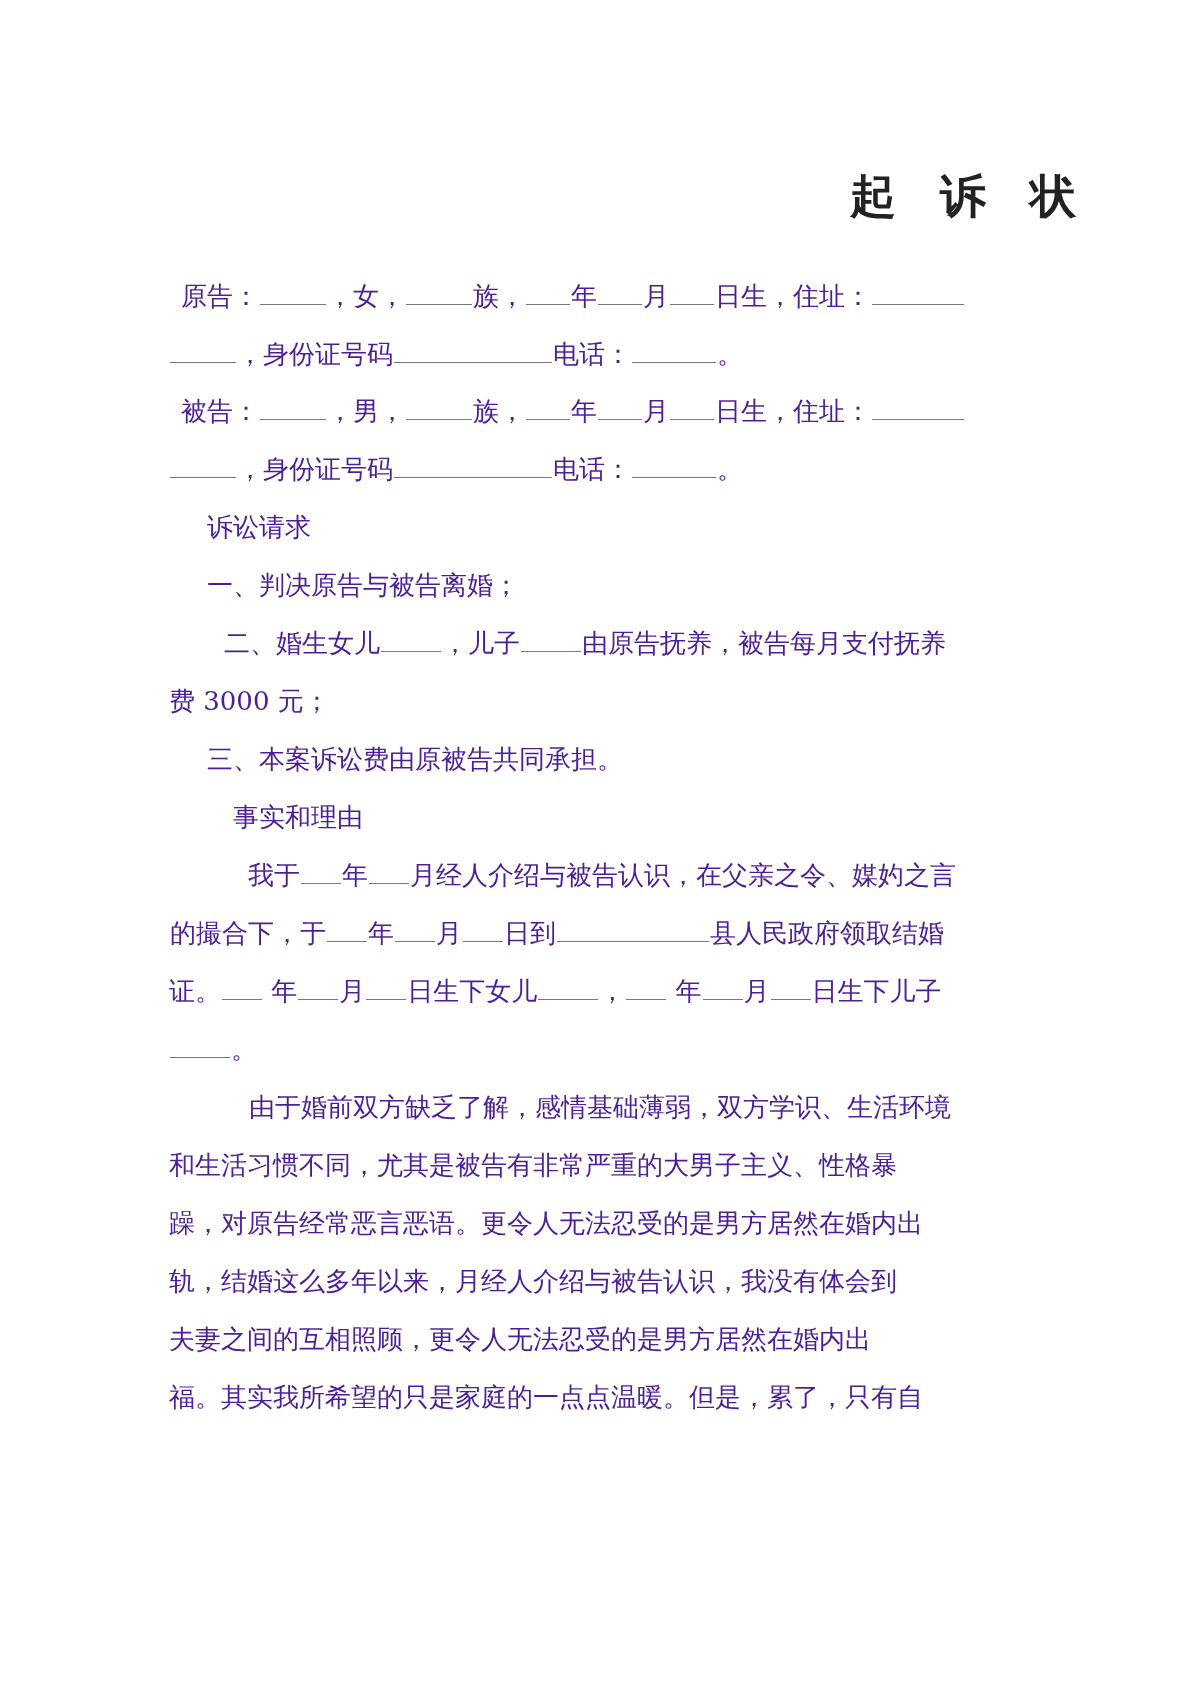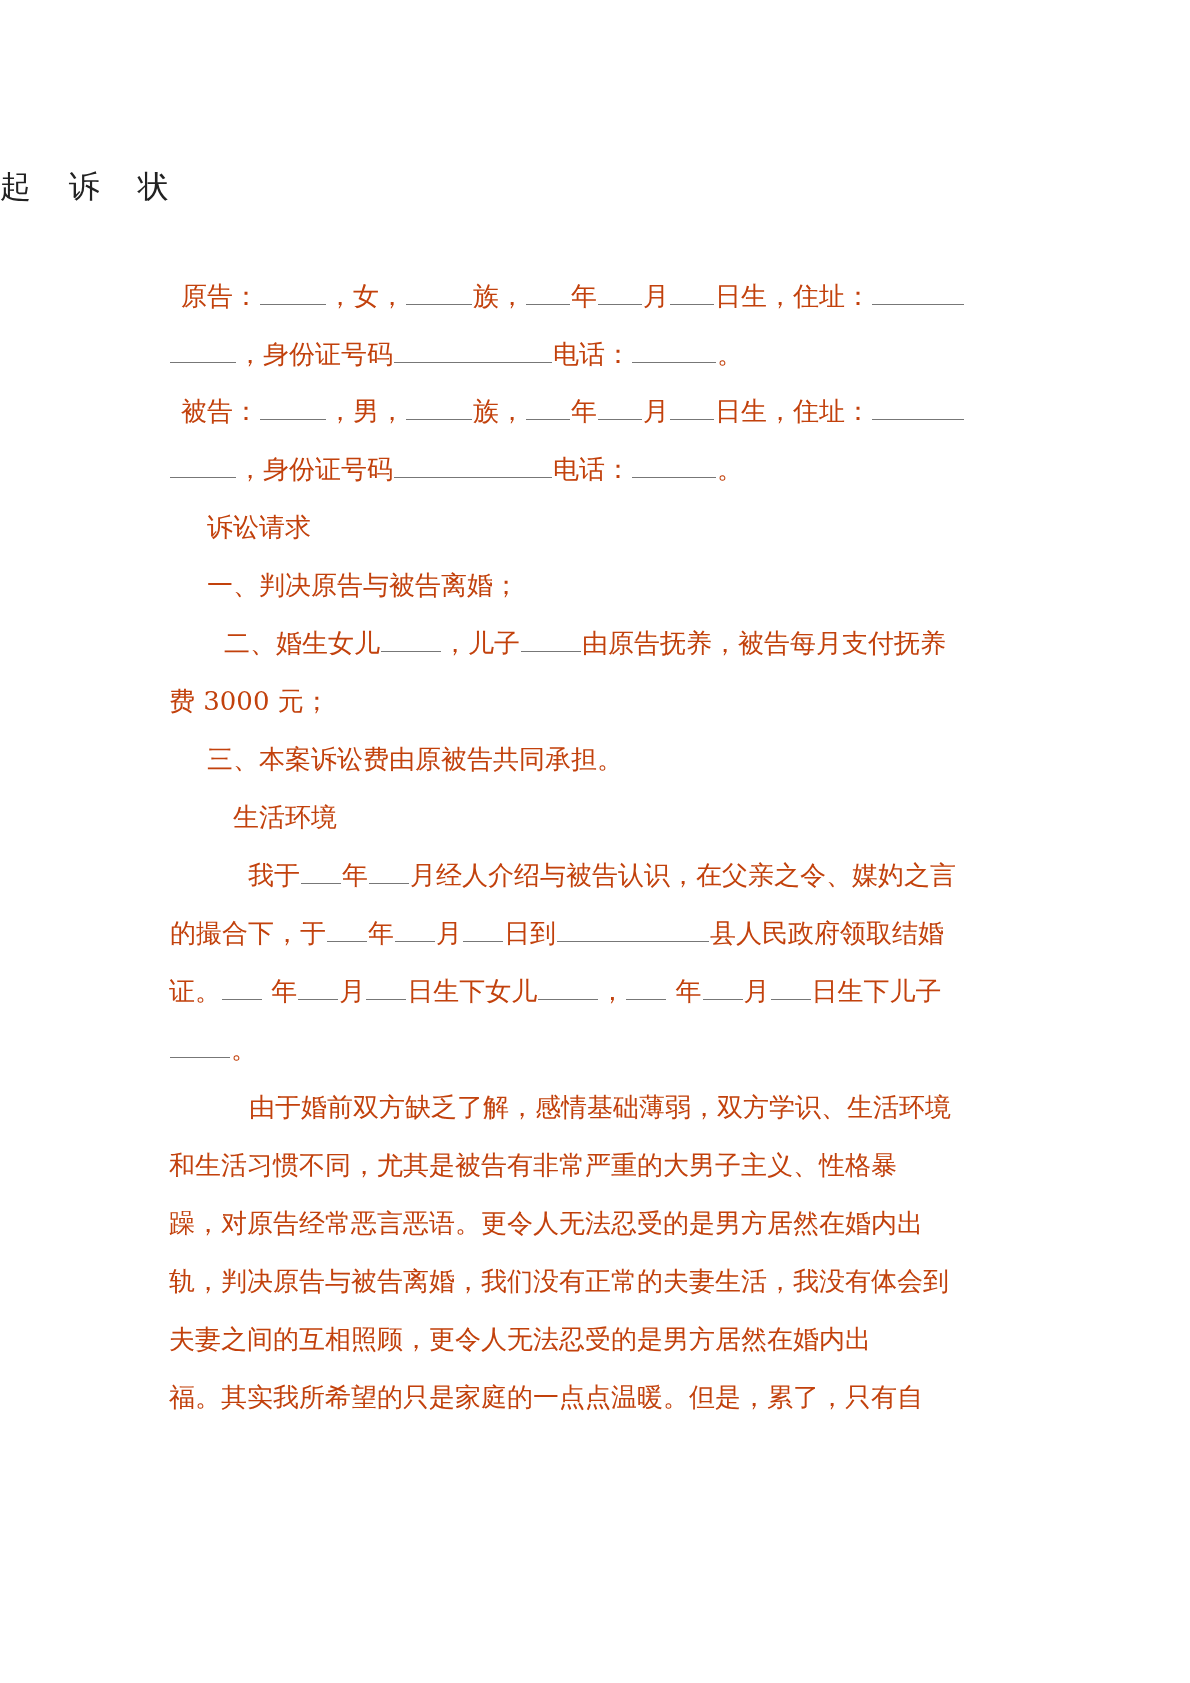--- a/index.html
+++ b/index.html
@@ -20,35 +20,35 @@
       left: 0; top: 0;
       width: 1190px;
       height: 1683px;
       background: #ffffff;
     }
     .title {
       position: absolute;
       left: 0;
       width: 1090px;
       top: 166px;
-      text-align: left;
+      text-align: right;
       font-family: "DejaVu Sans", "Liberation Sans", sans-serif;
-      font-weight: normal;
-      font-size: 31px;
+      font-weight: bold;
+      font-size: 46px;
       letter-spacing: 14px;
       color: #222222;
     }
     .line {
       position: absolute;
       left: 181px;
       white-space: nowrap;
       font-size: 26px;
       line-height: 34px;
       height: 34px;
-      color: #c2410c;
+      color: #4c1d95;
     }
     .line .t { display: inline; }
     .line .blank {
       display: inline-block;
       border-bottom: 1.5px solid #777777;
       height: 22px;
       vertical-align: baseline;
       margin: 0 1px;
     }
   </style>
@@ -60,25 +60,25 @@
   <div id="body-lines">
       <div class="line" style="left: 181px; top: 279px;"><span class="t">原告：</span><span class="blank" style="width: 66px;"></span><span class="t">，女，</span><span class="blank" style="width: 66px;"></span><span class="t">族，</span><span class="blank" style="width: 44px;"></span><span class="t">年</span><span class="blank" style="width: 44px;"></span><span class="t">月</span><span class="blank" style="width: 44px;"></span><span class="t">日生，住址：</span><span class="blank" style="width: 92px;"></span></div>
       <div class="line" style="left: 169px; top: 337px;"><span class="blank" style="width: 66px;"></span><span class="t">，身份证号码</span><span class="blank" style="width: 158px;"></span><span class="t">电话：</span><span class="blank" style="width: 84px;"></span><span class="t">。</span></div>
       <div class="line" style="left: 181px; top: 394px;"><span class="t">被告：</span><span class="blank" style="width: 66px;"></span><span class="t">，男，</span><span class="blank" style="width: 66px;"></span><span class="t">族，</span><span class="blank" style="width: 44px;"></span><span class="t">年</span><span class="blank" style="width: 44px;"></span><span class="t">月</span><span class="blank" style="width: 44px;"></span><span class="t">日生，住址：</span><span class="blank" style="width: 92px;"></span></div>
       <div class="line" style="left: 169px; top: 452px;"><span class="blank" style="width: 66px;"></span><span class="t">，身份证号码</span><span class="blank" style="width: 158px;"></span><span class="t">电话：</span><span class="blank" style="width: 84px;"></span><span class="t">。</span></div>
       <div class="line" style="left: 207px; top: 510px;"><span class="t">诉讼请求</span></div>
       <div class="line" style="left: 207px; top: 568px;"><span class="t">一、判决原告与被告离婚；</span></div>
       <div class="line" style="left: 224px; top: 626px;"><span class="t">二、婚生女儿</span><span class="blank" style="width: 60px;"></span><span class="t">，儿子</span><span class="blank" style="width: 60px;"></span><span class="t">由原告抚养，被告每月支付抚养</span></div>
       <div class="line" style="left: 169px; top: 684px;"><span class="t">费 3000 元；</span></div>
       <div class="line" style="left: 207px; top: 742px;"><span class="t">三、本案诉讼费由原被告共同承担。</span></div>
-      <div class="line" style="left: 233px; top: 800px;"><span class="t">生活环境</span></div>
+      <div class="line" style="left: 233px; top: 800px;"><span class="t">事实和理由</span></div>
       <div class="line" style="left: 233px; top: 858px; margin-left: 15px;"><span class="t">我于</span><span class="blank" style="width: 40px;"></span><span class="t">年</span><span class="blank" style="width: 40px;"></span><span class="t">月经人介绍与被告认识，在父亲之令、媒妁之言</span></div>
       <div class="line" style="left: 170px; top: 916px;"><span class="t">的撮合下，于</span><span class="blank" style="width: 40px;"></span><span class="t">年</span><span class="blank" style="width: 40px;"></span><span class="t">月</span><span class="blank" style="width: 40px;"></span><span class="t">日到</span><span class="blank" style="width: 152px;"></span><span class="t">县人民政府领取结婚</span></div>
       <div class="line" style="left: 169px; top: 974px;"><span class="t">证。</span><span class="blank" style="width: 40px;"></span><span class="t"> 年</span><span class="blank" style="width: 40px;"></span><span class="t">月</span><span class="blank" style="width: 40px;"></span><span class="t">日生下女儿</span><span class="blank" style="width: 60px;"></span><span class="t">，</span><span class="blank" style="width: 40px;"></span><span class="t"> 年</span><span class="blank" style="width: 40px;"></span><span class="t">月</span><span class="blank" style="width: 40px;"></span><span class="t">日生下儿子</span></div>
       <div class="line" style="left: 169px; top: 1032px;"><span class="blank" style="width: 60px;"></span><span class="t">。</span></div>
       <div class="line" style="left: 233px; top: 1090px; margin-left: 16px;"><span class="t">由于婚前双方缺乏了解，感情基础薄弱，双方学识、生活环境</span></div>
       <div class="line" style="left: 169px; top: 1148px;"><span class="t">和生活习惯不同，尤其是被告有非常严重的大男子主义、性格暴</span></div>
       <div class="line" style="left: 169px; top: 1206px;"><span class="t">躁，对原告经常恶言恶语。更令人无法忍受的是男方居然在婚内出</span></div>
-      <div class="line" style="left: 169px; top: 1264px;"><span class="t">轨，判决原告与被告离婚，我们没有正常的夫妻生活，我没有体会到</span></div>
+      <div class="line" style="left: 169px; top: 1264px;"><span class="t">轨，结婚这么多年以来，月经人介绍与被告认识，我没有体会到</span></div>
       <div class="line" style="left: 169px; top: 1322px;"><span class="t">夫妻之间的互相照顾，更令人无法忍受的是男方居然在婚内出</span></div>
       <div class="line" style="left: 169px; top: 1380px;"><span class="t">福。其实我所希望的只是家庭的一点点温暖。但是，累了，只有自</span></div>
     </div>
 </div>
 
 </body></html>

